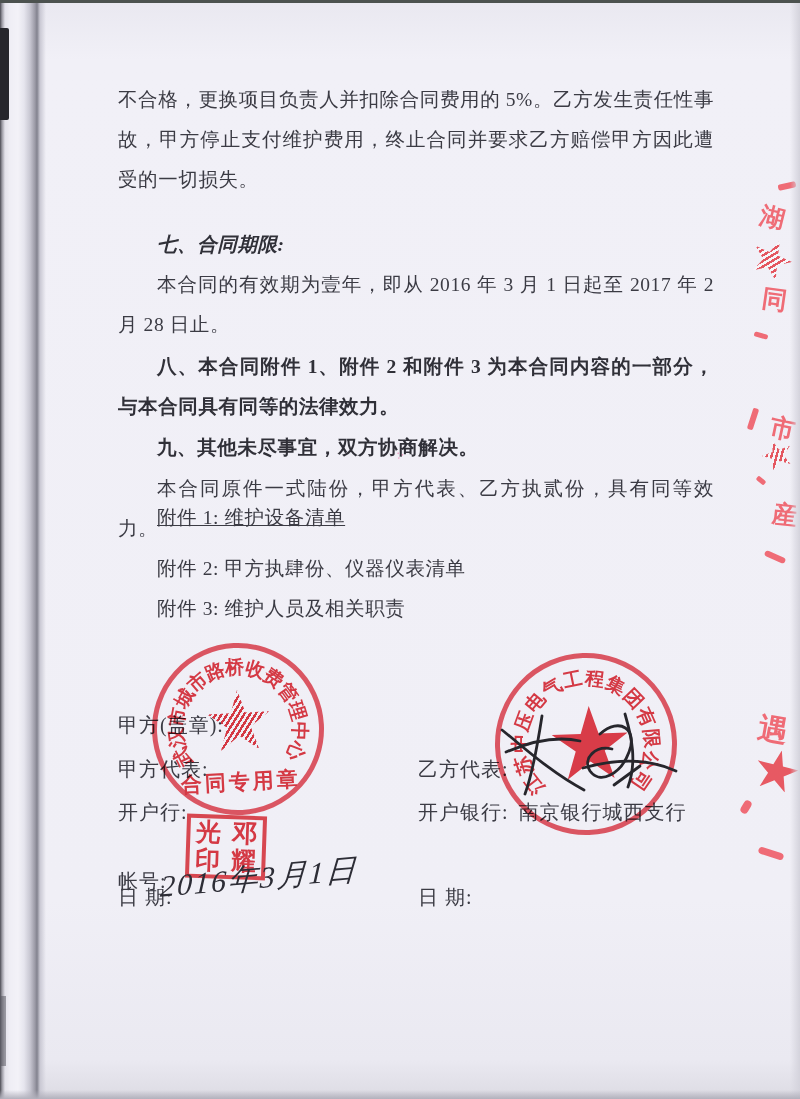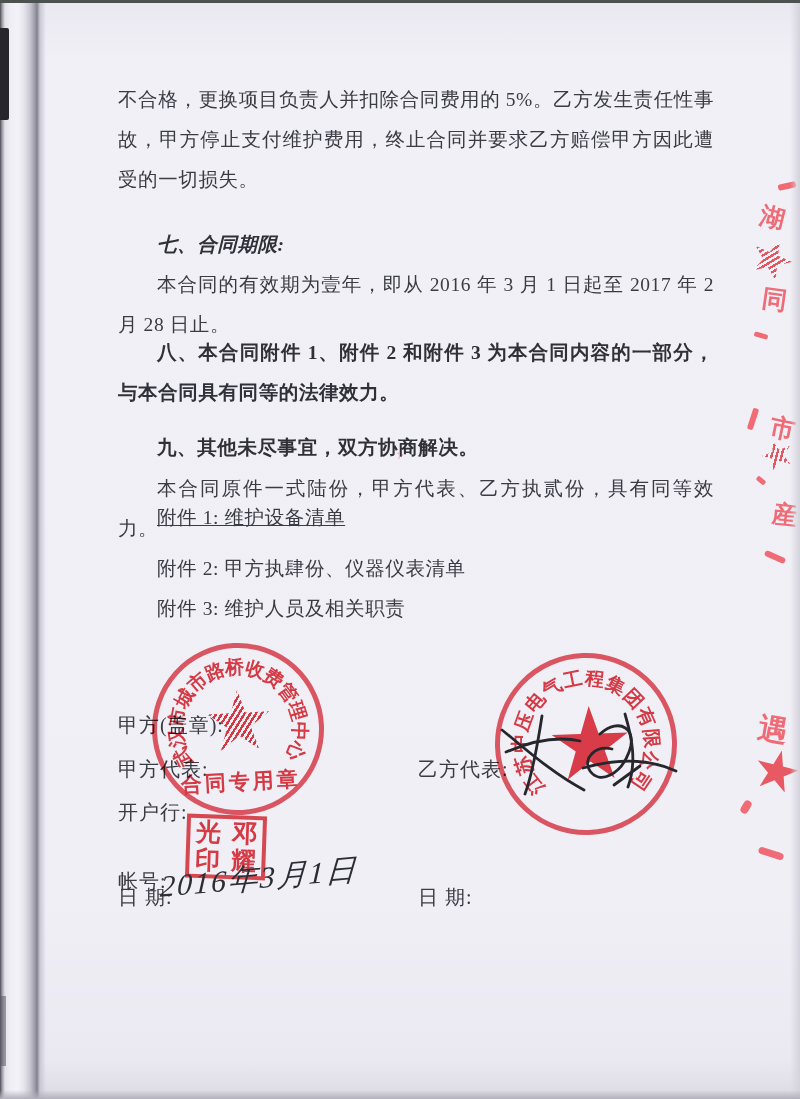--- a/index.html
+++ b/index.html
@@ -27,21 +27,21 @@
   .edge-right{position:absolute;right:0;top:0;width:10px;height:1099px;background:linear-gradient(270deg,#d4d3dc,rgba(240,239,246,0));z-index:7;}
 
   
   .bodytext{position:absolute;left:118px;width:596px;color:#3b3b44;z-index:2;}
   .para{
     margin:0;font-size:19.5px;line-height:40px;letter-spacing:.6px;
     text-align:justify;text-justify:inter-ideograph;
   }
   .bold{font-weight:bold;color:#303038;}
   .ind{text-indent:2em;}
-  .p0{top:80px;}  .p1{top:225px;font-style:italic;} .p2{top:265px;} .p3{top:333px;}
+  .p0{top:80px;}  .p1{top:225px;font-style:italic;} .p2{top:265px;} .p3{top:347px;}
   .p4{top:428px;} .p5{top:469px;} .p6{top:498px;text-decoration:underline;} .p7{top:549px;} .p8{top:589px;}
   .para{position:absolute;left:0;right:0;}
 
   
   .sigrow{position:absolute;font-size:20px;color:#3b3b44;letter-spacing:1px;z-index:2;white-space:nowrap;}
   .colA{left:118px;} .colB{left:418px;}
   .r1{top:712px;} .r2{top:756px;} .r3{top:799px;} .r4{top:868px;} .r5{top:884px;}
   .sigval{margin-left:10px;}
   .acctnum{letter-spacing:2.5px;}
 
@@ -108,20 +108,23 @@
 
   <div class="speck" style="left:396px;top:450px;">∵</div>
 
   <div class="sigrow colA r1">甲方(盖章):</div>
   <div class="sigrow colA r2">甲方代表:</div>
   <div class="sigrow colA r3">开户行:</div>
   <div class="sigrow colA r4">帐号:</div>
   <div class="sigrow colA r5">日 期:</div>
 
   <div class="sigrow colB r2">乙方代表:</div>
+  <div class="sigrow colB r3">
+    <span>开户银行:</span><span class="sigval">南京银行城西支行</span>
+  </div>
   <div class="sigrow colB r5">日 期:</div>
 
   <div class="seal round-seal" id="sealA">
     <div class="arc-layer">
         <span class="arc-ch" style="font-size: 19px; transform: translate(-50%, -50%) rotate(-114deg) translateY(-62px);">武</span>
         <span class="arc-ch" style="font-size: 19px; transform: translate(-50%, -50%) rotate(-95deg) translateY(-62px);">汉</span>
         <span class="arc-ch" style="font-size: 19px; transform: translate(-50%, -50%) rotate(-76deg) translateY(-62px);">市</span>
         <span class="arc-ch" style="font-size: 19px; transform: translate(-50%, -50%) rotate(-57deg) translateY(-62px);">城</span>
         <span class="arc-ch" style="font-size: 19px; transform: translate(-50%, -50%) rotate(-38deg) translateY(-62px);">市</span>
         <span class="arc-ch" style="font-size: 19px; transform: translate(-50%, -50%) rotate(-19deg) translateY(-62px);">路</span>

